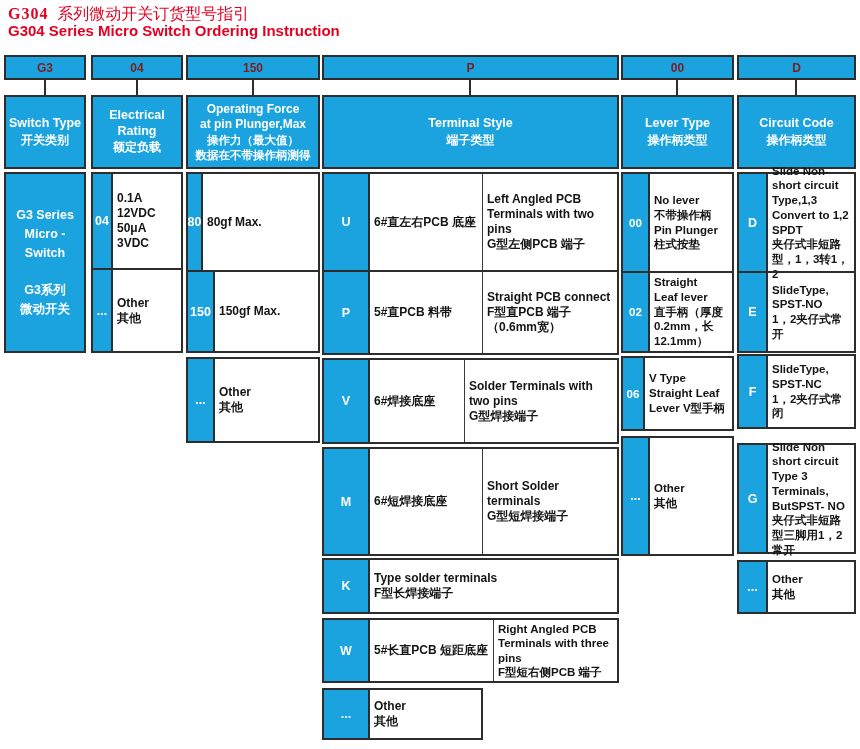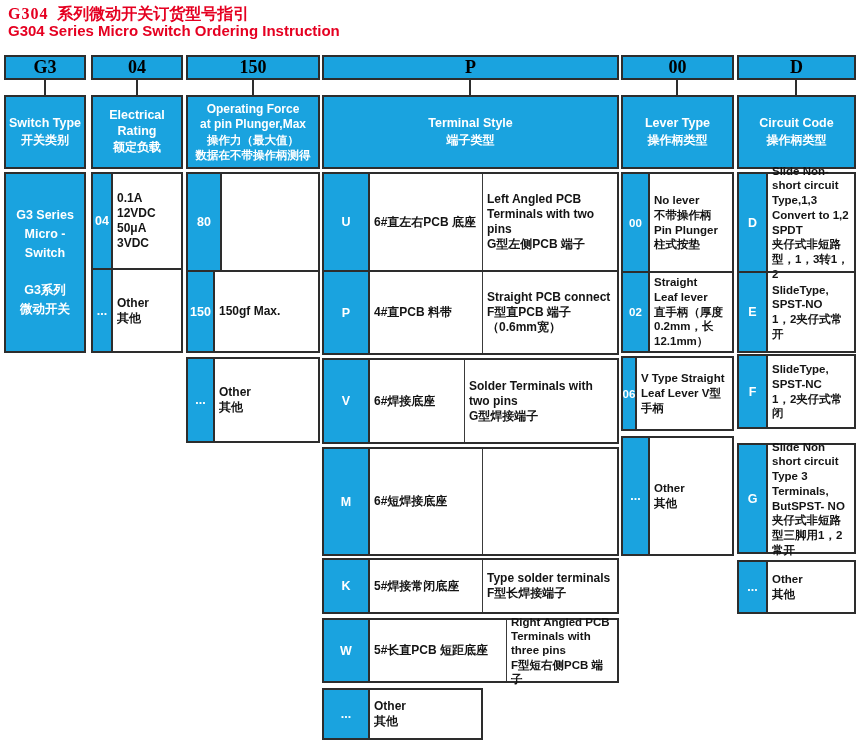--- a/index.html
+++ b/index.html
@@ -2,25 +2,25 @@
 <html><head>
 <meta charset="utf-8">
 <style>
   * { margin:0; padding:0; box-sizing:border-box; }
   html,body { background:#ffffff; }
   body { font-family:"Liberation Sans", sans-serif; }
   .stage { position:relative; width:860px; height:749px; background:#fff; overflow:hidden; }
 
   .title-zh { position:absolute; left:8px; top:4px; font-size:16px; color:#e50021; white-space:pre-wrap; }
   .title-zh .code { font-family:"Liberation Serif", serif; font-weight:bold; letter-spacing:1px; }
-  .title-zh .txt  { font-weight:bold; }
+  .title-zh .txt  { font-weight:normal; }
   .title-en { position:absolute; left:8px; top:22px; font-size:15px; font-weight:bold; color:#e50021; }
 
   .cb { position:absolute; top:55px; height:25px; background:#1aa3df; border:2px solid #2d2d2d;
-        color:#000000; font-weight:bold; font-size:18px; display:flex; align-items:center; justify-content:center;font-family:Liberation Serif, serif; }
+        color:#7f1d1d; font-weight:bold; font-size:12px; display:flex; align-items:center; justify-content:center; }
   .conn { position:absolute; top:80px; height:15px; width:2px; background:#2d2d2d; }
 
   .hd { position:absolute; top:95px; height:74px; background:#1aa3df; border:2px solid #2d2d2d;
         color:#fff; display:flex; flex-direction:column; align-items:center; justify-content:center;
         text-align:center; }
   .hd .en { font-weight:bold; font-size:12.5px; line-height:1.25; white-space:pre-line; }
   .hd .zh { font-weight:bold; font-size:12px; line-height:1.3; white-space:pre-line; margin-top:1px; }
 
   .grp { position:absolute; background:#fff; border:2px solid #2d2d2d; }
   .bigblue { background:#1aa3df; color:#fff; display:flex; align-items:center; justify-content:center;
@@ -99,21 +99,22 @@
     </div>
     <div class="row split" style="top:94px;bottom:0;">
       <div class="k" style="width:20px;">...</div>
       <div class="d">Other
 其他</div>
     </div>
   </div>
 
   <div class="grp" style="left:186px;top:172px;width:134px;height:181px;">
     <div class="row" style="top:0;height:96px;">
-      <div class="k" style="width:34px;">80</div>
+      <div class="k" style="width:15px;">80</div>
+      <div class="d">80gf Max.</div>
     </div>
     <div class="row split" style="top:96px;bottom:0;">
       <div class="k" style="width:27px;">150</div>
       <div class="d">150gf Max.</div>
     </div>
   </div>
   <div class="grp" style="left:186px;top:357px;width:134px;height:86px;">
     <div class="row" style="top:0;bottom:0;">
       <div class="k" style="width:27px;">...</div>
       <div class="d">Other
@@ -123,51 +124,52 @@
 
   <div class="grp" style="left:322px;top:172px;width:297px;height:183px;">
     <div class="row" style="top:0;height:96px;">
       <div class="k" style="width:46px;">U</div>
       <div class="d mid" style="flex:none;width:113px;">6#直左右PCB 底座</div>
       <div class="d">Left Angled PCB Terminals with two pins
 G型左侧PCB 端子</div>
     </div>
     <div class="row split" style="top:96px;bottom:0;">
       <div class="k" style="width:46px;">P</div>
-      <div class="d mid" style="flex:none;width:113px;">4#直PCB 料带</div>
+      <div class="d mid" style="flex:none;width:113px;">5#直PCB 料带</div>
       <div class="d">Straight PCB connect
 F型直PCB 端子（0.6mm宽）</div>
     </div>
   </div>
   <div class="grp" style="left:322px;top:358px;width:297px;height:86px;">
     <div class="row" style="top:0;bottom:0;">
       <div class="k" style="width:46px;">V</div>
       <div class="d mid" style="flex:none;width:95px;">6#焊接底座</div>
       <div class="d">Solder Terminals with two pins
 G型焊接端子</div>
     </div>
   </div>
   <div class="grp" style="left:322px;top:447px;width:297px;height:109px;">
     <div class="row" style="top:0;bottom:0;">
       <div class="k" style="width:46px;">M</div>
       <div class="d mid" style="flex:none;width:113px;">6#短焊接底座</div>
+      <div class="d">Short Solder terminals
+G型短焊接端子</div>
     </div>
   </div>
   <div class="grp" style="left:322px;top:558px;width:297px;height:56px;">
     <div class="row" style="top:0;bottom:0;">
       <div class="k" style="width:46px;">K</div>
-      <div class="d mid" style="flex:none;width:113px;">5#焊接常闭底座</div>
       <div class="d">Type solder terminals
 F型长焊接端子</div>
     </div>
   </div>
   <div class="grp" style="left:322px;top:618px;width:297px;height:65px;">
     <div class="row" style="top:0;bottom:0;">
       <div class="k" style="width:46px;">W</div>
-      <div class="d mid" style="flex:none;width:137px;">5#长直PCB 短距底座</div>
+      <div class="d mid" style="flex:none;width:124px;">5#长直PCB 短距底座</div>
       <div class="d" style="font-size:11.5px;">Right Angled PCB Terminals with three pins
 F型短右侧PCB 端子</div>
     </div>
   </div>
   <div class="grp" style="left:322px;top:688px;width:161px;height:52px;">
     <div class="row" style="top:0;bottom:0;">
       <div class="k" style="width:46px;">...</div>
       <div class="d">Other
 其他</div>
     </div>
@@ -185,21 +187,21 @@
       <div class="k" style="width:27px;font-size:11.5px;">02</div>
       <div class="d sm">Straight
 Leaf lever
 直手柄（厚度
 0.2mm，长
 12.1mm）</div>
     </div>
   </div>
   <div class="grp" style="left:621px;top:356px;width:113px;height:75px;">
     <div class="row" style="top:0;bottom:0;">
-      <div class="k" style="width:14px;font-size:11.5px;">06</div>
+      <div class="k" style="width:22px;font-size:11.5px;">06</div>
       <div class="d sm">V Type Straight Leaf Lever V型手柄</div>
     </div>
   </div>
   <div class="grp" style="left:621px;top:436px;width:113px;height:120px;">
     <div class="row" style="top:0;bottom:0;">
       <div class="k" style="width:27px;">...</div>
       <div class="d sm">Other
 其他</div>
     </div>
   </div>

